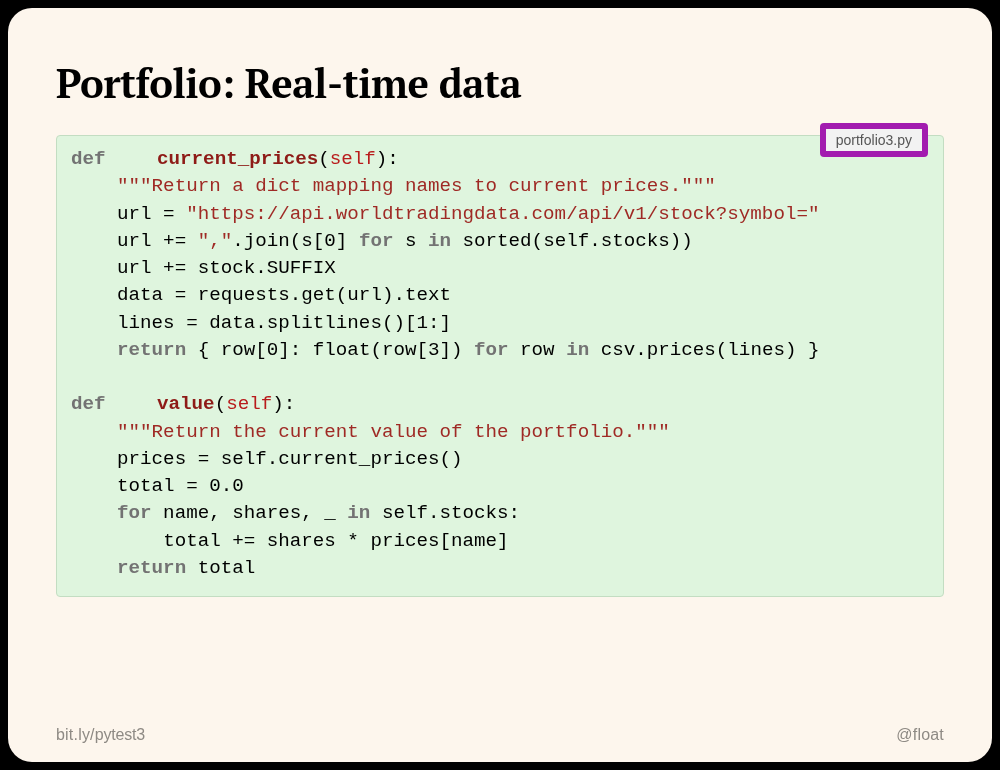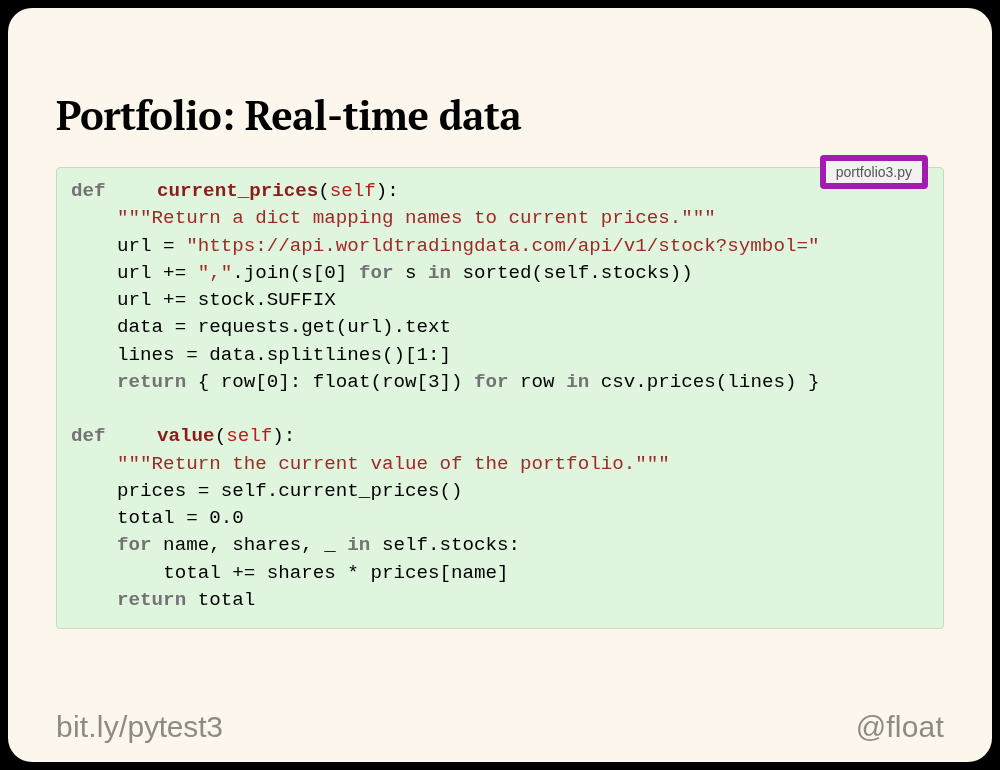--- a/index.html
+++ b/index.html
@@ -21,21 +21,20 @@
       position: relative;
       display: flex;
       flex-direction: column;
     }
     .title {
       font-size: 40px;
       font-weight: 700;
       color: #000;
       margin-bottom: 26px;
       letter-spacing: -0.5px;
-      margin-top: 32px;
     }
     .code-wrapper {
       position: relative;
     }
     .filename-tab {
       position: absolute;
       top: -12px;
       right: 16px;
       background: #f2f2f2;
       border: 6px solid #a21caf;
@@ -63,21 +62,21 @@
     .str { color: #9f2a25; }
     .num { color: #000; }
     .op, .pn { color: #000; }
     .nm { color: #b91c1c; }
     .footer {
       margin-top: auto;
       display: flex;
       justify-content: space-between;
       align-items: baseline;
       font-family: -apple-system, "Helvetica Neue", Arial, sans-serif;
-      font-size: 30px;
+      font-size: 16px;
       color: #8e8a84;
       padding-top: 10px;
     }
     .footer .left { letter-spacing: 0.2px; }
     .footer .slug { letter-spacing: -0.2px; }
     .footer .right { letter-spacing: 0.2px; }
   </style>
 </head>
 <body>
 

